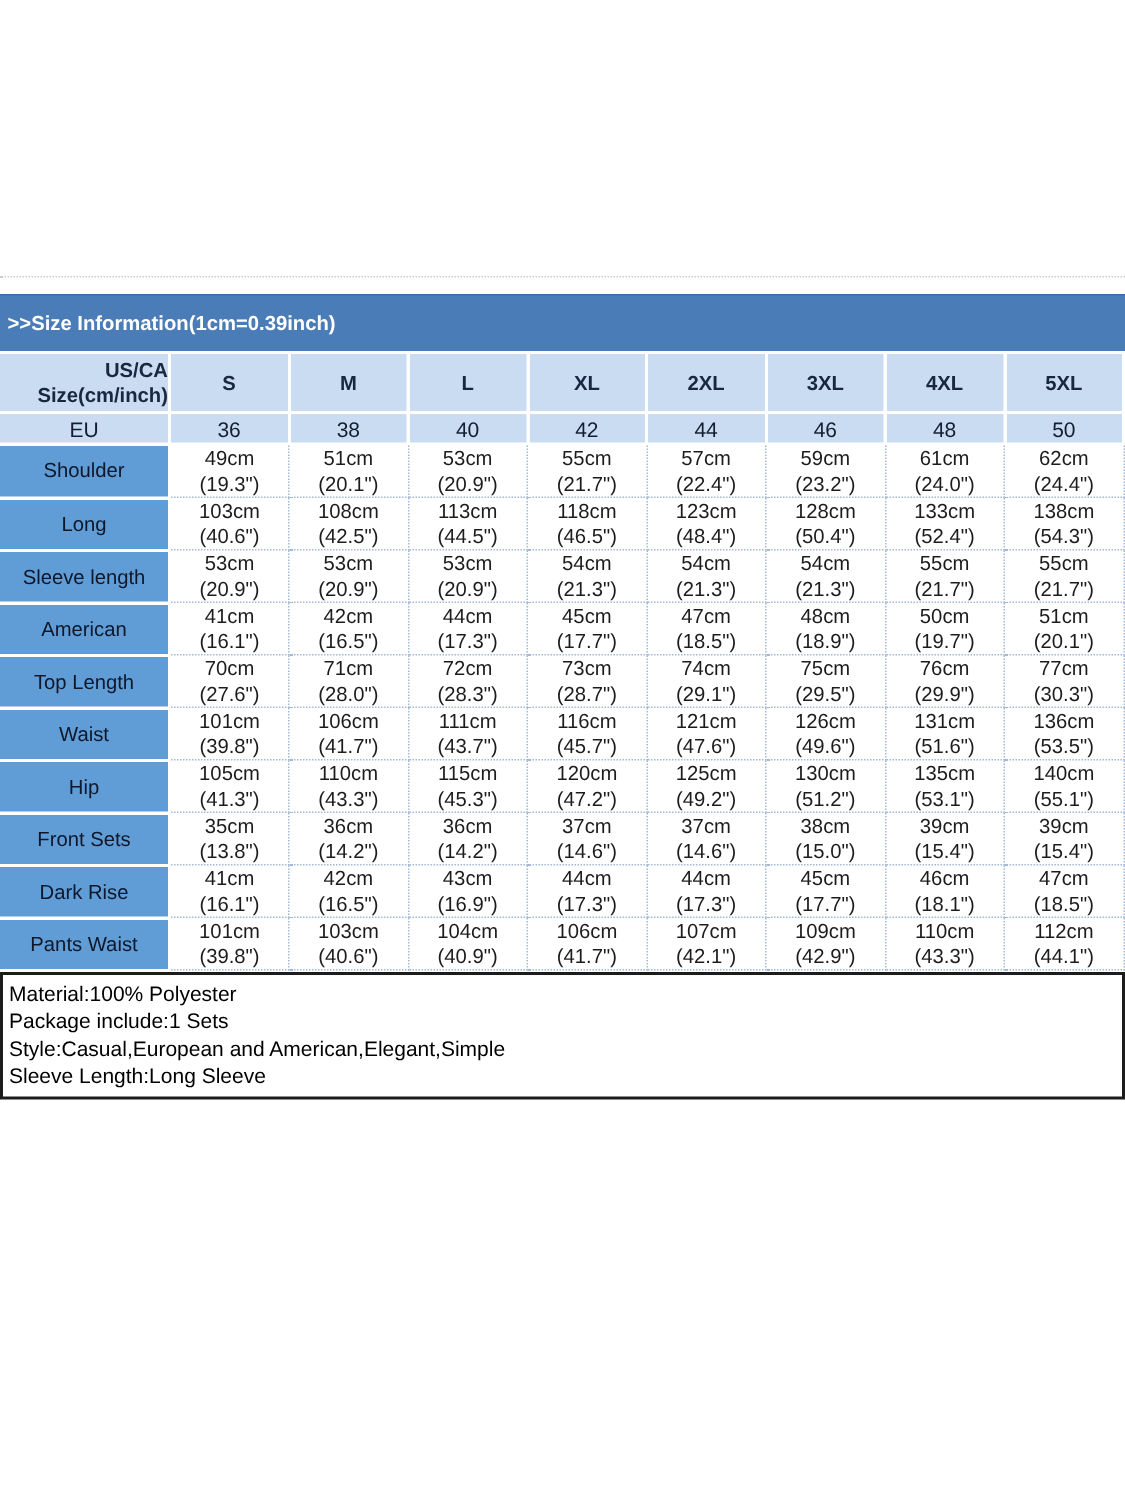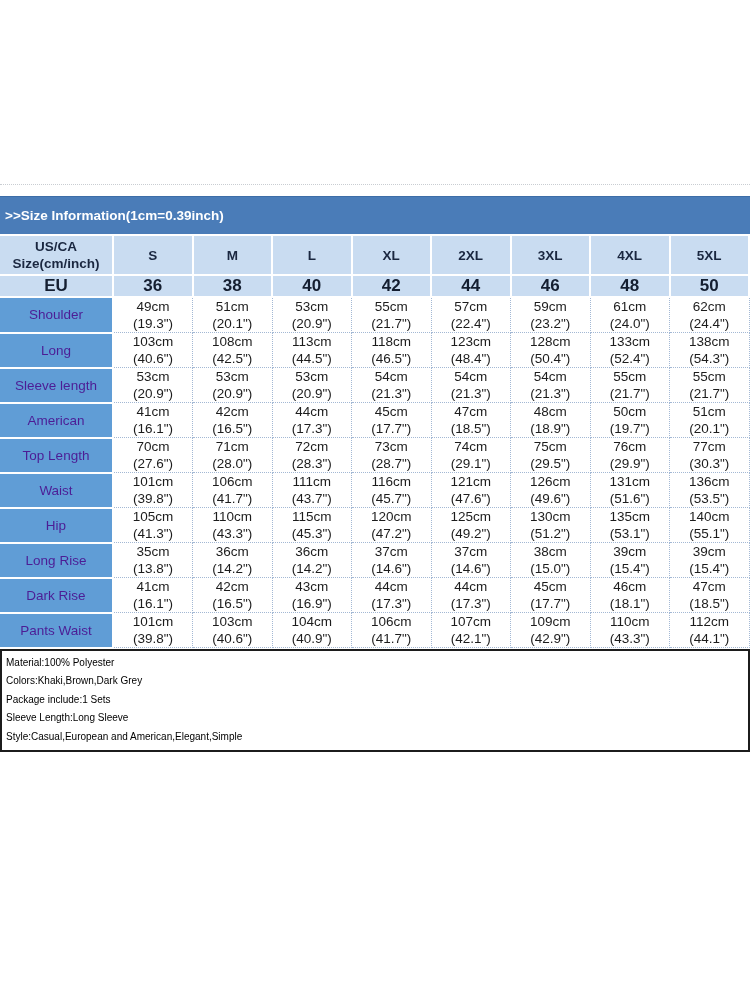--- a/index.html
+++ b/index.html
@@ -26,45 +26,45 @@
 
   table.size-table th, table.size-table td {
     padding:0; text-align:center; vertical-align:middle; overflow:hidden;
   }
 
   
   .head-row th {
     background:#c9dcf1; border:2px solid #ffffff; border-top:1px solid #ffffff;
     color:#1a2740; font-size:13.5px; font-weight:bold; height:38px; line-height:17px;
   }
-  .head-row th.corner { border-left:none; }
+  .head-row th.corner { border-left:none;text-align:right; }
 
   
   .region-row th, .region-row td {
     background:#c9dcf1; border:2px solid #ffffff;
-    color:#141e30; font-size:17px; font-weight:bold; height:19px;
+    color:#141e30; font-size:14px; font-weight:normal; height:19px;
   }
   .region-row th { border-left:none; }
 
   
   .meas-row th {
     background:#609dd6; border:2px solid #ffffff; border-left:none;
-    color:#4c1d95; font-size:13.5px; font-weight:normal;
+    color:#0f172a; font-size:13.5px; font-weight:normal;
     text-align:left; padding-left:4px; height:32.5px;
   }
   .meas-row td {
     background:#ffffff; border:1px dotted #a3b8d4;
     color:#1c1c1c; font-size:13.5px; line-height:17px; height:32.5px;
   }
 
   .footer-box {
     box-sizing:border-box; width:750px;
     border:2px solid #1c1c1c; border-top-width:2px;
     padding:3px 4px 4px 4px;
-    font-size:10px; line-height:18.5px; color:#000000; background:#ffffff;
+    font-size:14px; line-height:18.5px; color:#000000; background:#ffffff;
   }
 </style>
 </head>
 <body>
 
 <div class="page">
   <div class="top-faint-line"></div>
 
   <div class="content">
 
@@ -353,21 +353,21 @@
             <td>
               <div>135cm</div>
               <div>(53.1")</div>
             </td>
             <td>
               <div>140cm</div>
               <div>(55.1")</div>
             </td>
           </tr>
           <tr class="meas-row">
-            <th>Long Rise</th>
+            <th>Front Sets</th>
             <td>
               <div>35cm</div>
               <div>(13.8")</div>
             </td>
             <td>
               <div>36cm</div>
               <div>(14.2")</div>
             </td>
             <td>
               <div>36cm</div>
@@ -462,20 +462,19 @@
             <td>
               <div>112cm</div>
               <div>(44.1")</div>
             </td>
           </tr>
         </tbody>
     </table>
 
     <div class="footer-box">
       <div>Material:100% Polyester</div>
-      <div>Colors:Khaki,Brown,Dark Grey</div>
       <div>Package include:1 Sets</div>
+      <div>Style:Casual,European and American,Elegant,Simple</div>
       <div>Sleeve Length:Long Sleeve</div>
-      <div>Style:Casual,European and American,Elegant,Simple</div>
     </div>
 
   </div>
 </div>
 
 </body></html>

